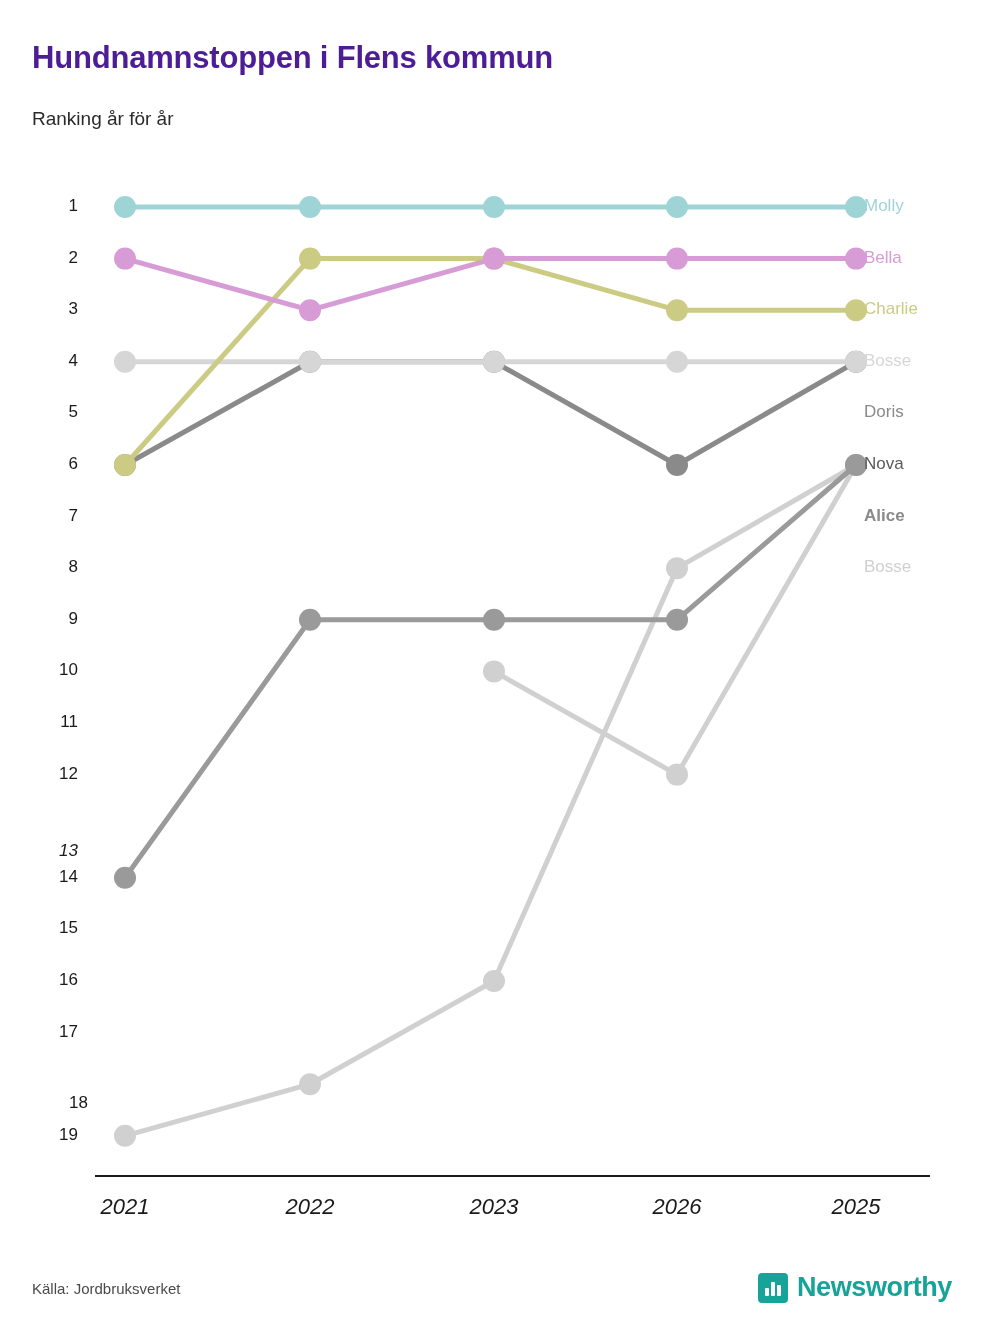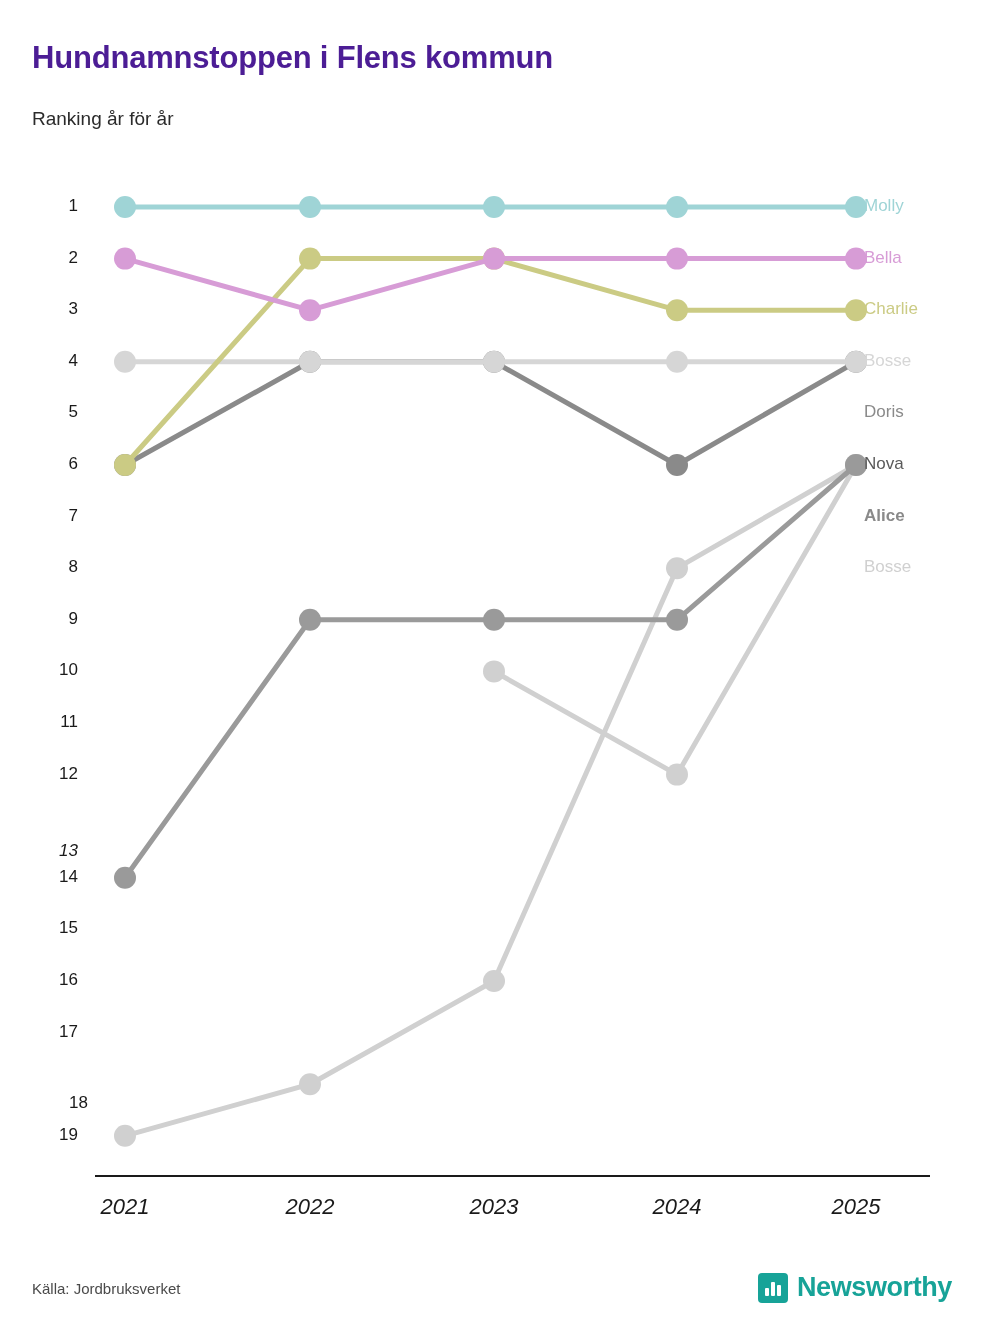--- a/index.html
+++ b/index.html
@@ -188,21 +188,21 @@
       <div class="ytick" style="left: 38px; top: 918.4px;">15</div>
       <div class="ytick" style="left: 38px; top: 970px;">16</div>
       <div class="ytick" style="left: 38px; top: 1021.6px; text-align: right;">17</div>
       <div class="ytick" style="left: 48px; top: 1073.2px; margin-top: 20px;">18</div>
       <div class="ytick" style="left: 38px; top: 1124.8px;">19</div>
     </div>
   <div id="xtick-layer">
       <div class="xtick" style="left: 80px;">2021</div>
       <div class="xtick" style="left: 265px;">2022</div>
       <div class="xtick" style="left: 449px;">2023</div>
-      <div class="xtick" style="left: 632px;">2024</div>
+      <div class="xtick" style="left: 632px;">2026</div>
       <div class="xtick" style="left: 811px;">2025</div>
     </div>
   <div id="label-layer">
       <div class="series-label" style="left: 864px; top: 196px; color: rgb(159, 212, 214);">Molly</div>
       <div class="series-label" style="left: 864px; top: 247.6px; color: rgb(215, 156, 214);">Bella</div>
       <div class="series-label" style="left: 864px; top: 299.2px; color: rgb(203, 203, 132);">Charlie</div>
       <div class="series-label" style="left: 864px; top: 350.8px; color: rgb(214, 214, 214);">Bosse</div>
       <div class="series-label" style="left: 864px; top: 402.4px; color: rgb(138, 138, 138);">Doris</div>
       <div class="series-label" style="left: 864px; top: 454px; color: rgb(90, 90, 90);">Nova</div>
       <div class="series-label" style="left: 864px; top: 505.6px; color: rgb(138, 138, 138); font-weight: bold;">Alice</div>

